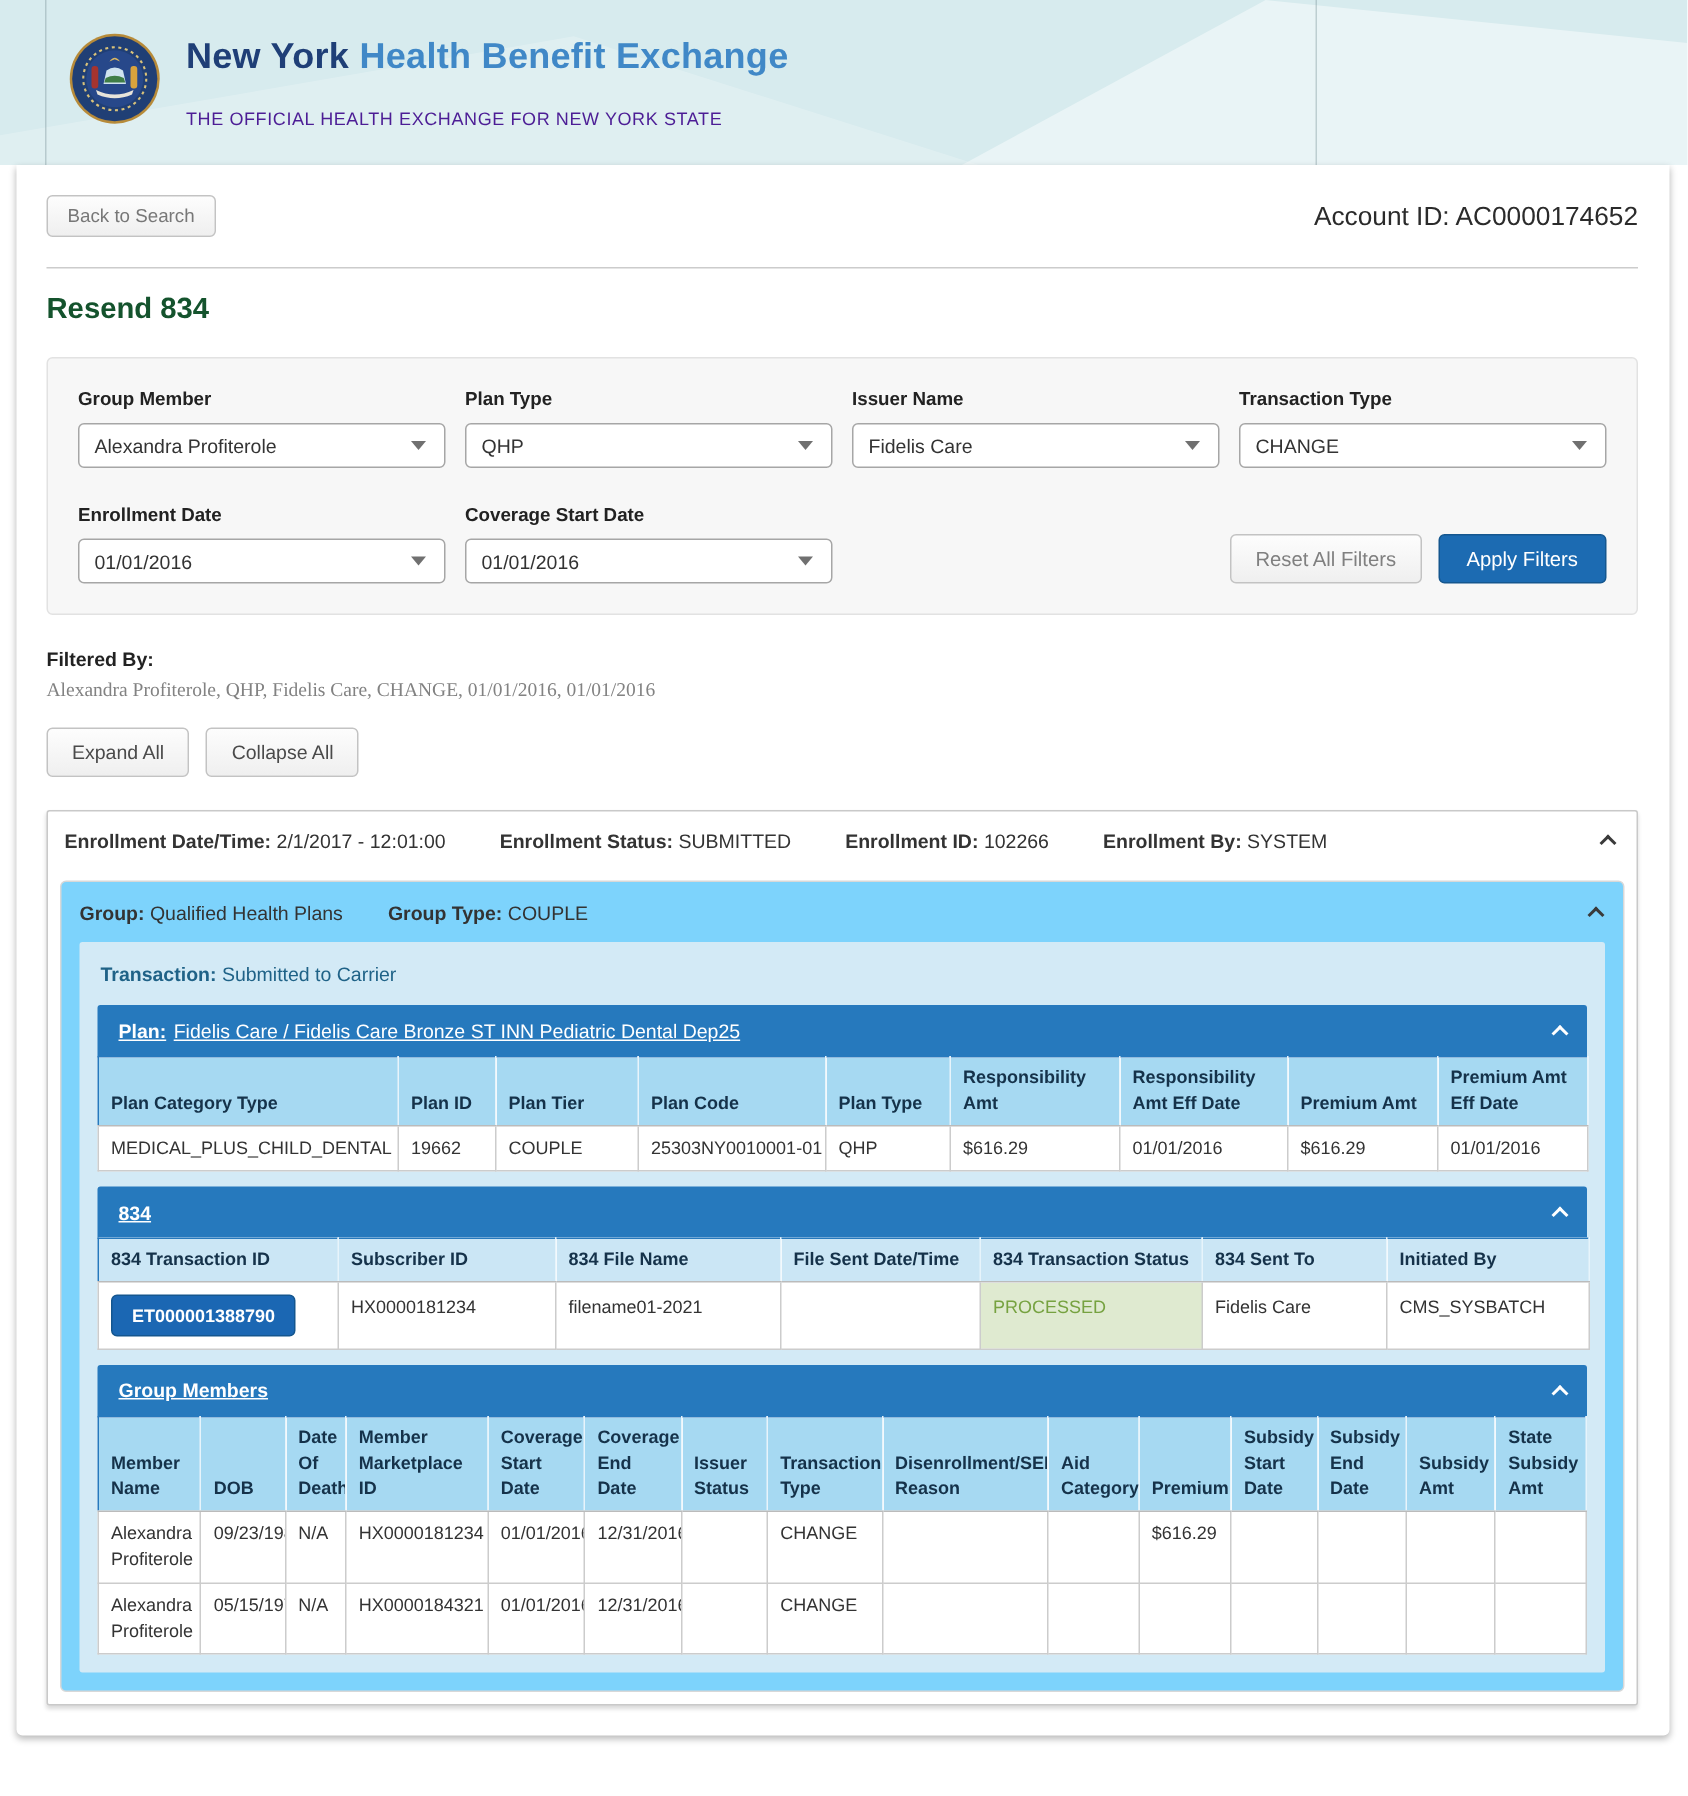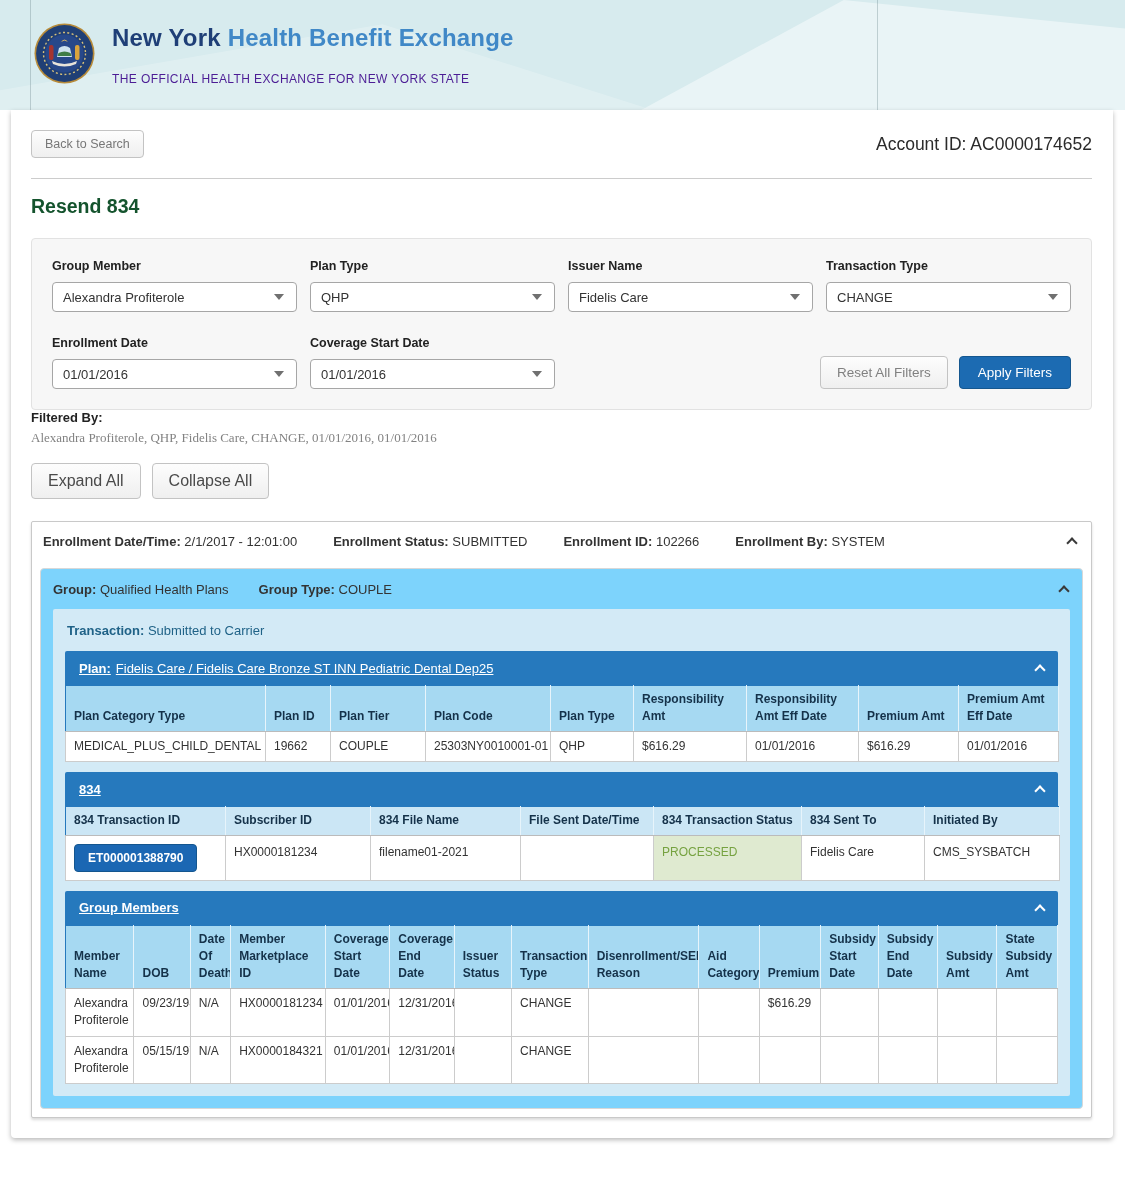--- a/index.html
+++ b/index.html
@@ -8,21 +8,21 @@
 
   
   .header-band { position:relative; height:110px; background:#d7ebee; overflow:hidden; }
   .header-band::before { content:""; position:absolute; inset:0;
     background:rgba(255,255,255,.22);
     clip-path:polygon(0 82%, 34% 22%, 58% 100%, 0 100%); }
   .header-band::after { content:""; position:absolute; inset:0;
     background:rgba(255,255,255,.45);
     clip-path:polygon(57% 100%, 75% 0, 100% 26%, 100% 100%); }
   .header-inner { position:relative; z-index:2; width:848px; height:100%;
-    margin-left:30px; display:flex; align-items:center; gap:17px; padding-left:3px;
+    margin-left:30px; display:flex; align-items:center; gap:17px; padding-left:15px;
     border-left:1px solid rgba(110,135,140,.35); border-right:1px solid rgba(110,135,140,.35); }
   .titles .title { font-size:24px; font-weight:bold; letter-spacing:.2px; }
   .titles .t-ny { color:#1f3f77; }
   .titles .t-hbe { color:#4088c7; }
   .titles .subtitle { font-size:12px; color:#4c1d95; margin-top:20px; letter-spacing:.4px; }
 
   
   .main-panel { position:relative; width:1102px; margin-left:11px; min-height:1010px;
     background:#fff; border-radius:0 0 4px 4px;
     box-shadow:0 2px 5px rgba(0,0,0,.28); padding:20px 21px 20px 20px; }
@@ -49,25 +49,25 @@
     padding:0 12px 0 10px; font-size:13px; color:#333; cursor:pointer; }
   .caret { width:0; height:0; border-left:5px solid transparent;
     border-right:5px solid transparent; border-top:6px solid #707070; }
   .filter-actions { grid-column:3 / 5; display:flex; gap:11px;
     justify-content:flex-end; align-items:flex-end; }
   .btn-reset { font-size:13.5px; padding:8px 16px; color:#808080; }
   .btn-apply { font-size:13.5px; padding:8px 18px; background:#1c6bb2;
     border:1px solid #15578f; border-radius:4px; color:#fff; cursor:pointer; }
 
   
-  .filtered-by { }
+  .filtered-by { margin-top:22px; }
   .filtered-by .fb-label { font-size:13px; font-weight:bold; color:#222; }
   .filtered-by .fb-value { font-size:13px; color:#828282; margin-top:5px;font-family:Liberation Serif, serif; }
   .expand-row { margin-top:17px; display:flex; gap:11px; }
-  .btn-expand, .btn-collapse { font-size:16px; padding:8px 16px; color:#4a4a4a; }
+  .btn-expand, .btn-collapse { font-size:13px; padding:8px 16px; color:#4a4a4a; }
 
   
   .enrollment-card { margin-top:22px; border:1px solid #c9c9c9; border-radius:2px;
     box-shadow:0 2px 3px rgba(0,0,0,.15); background:#fff; }
   .enrollment-bar { height:38px; display:flex; align-items:center; gap:36px;
     padding:0 15px 0 11px; font-size:13px; color:#333; }
   .seg b { font-weight:bold; }
   .chev { width:8px; height:8px; border-top:2px solid currentColor;
     border-right:2px solid currentColor; transform:rotate(-45deg);
     display:inline-block; cursor:pointer; }

